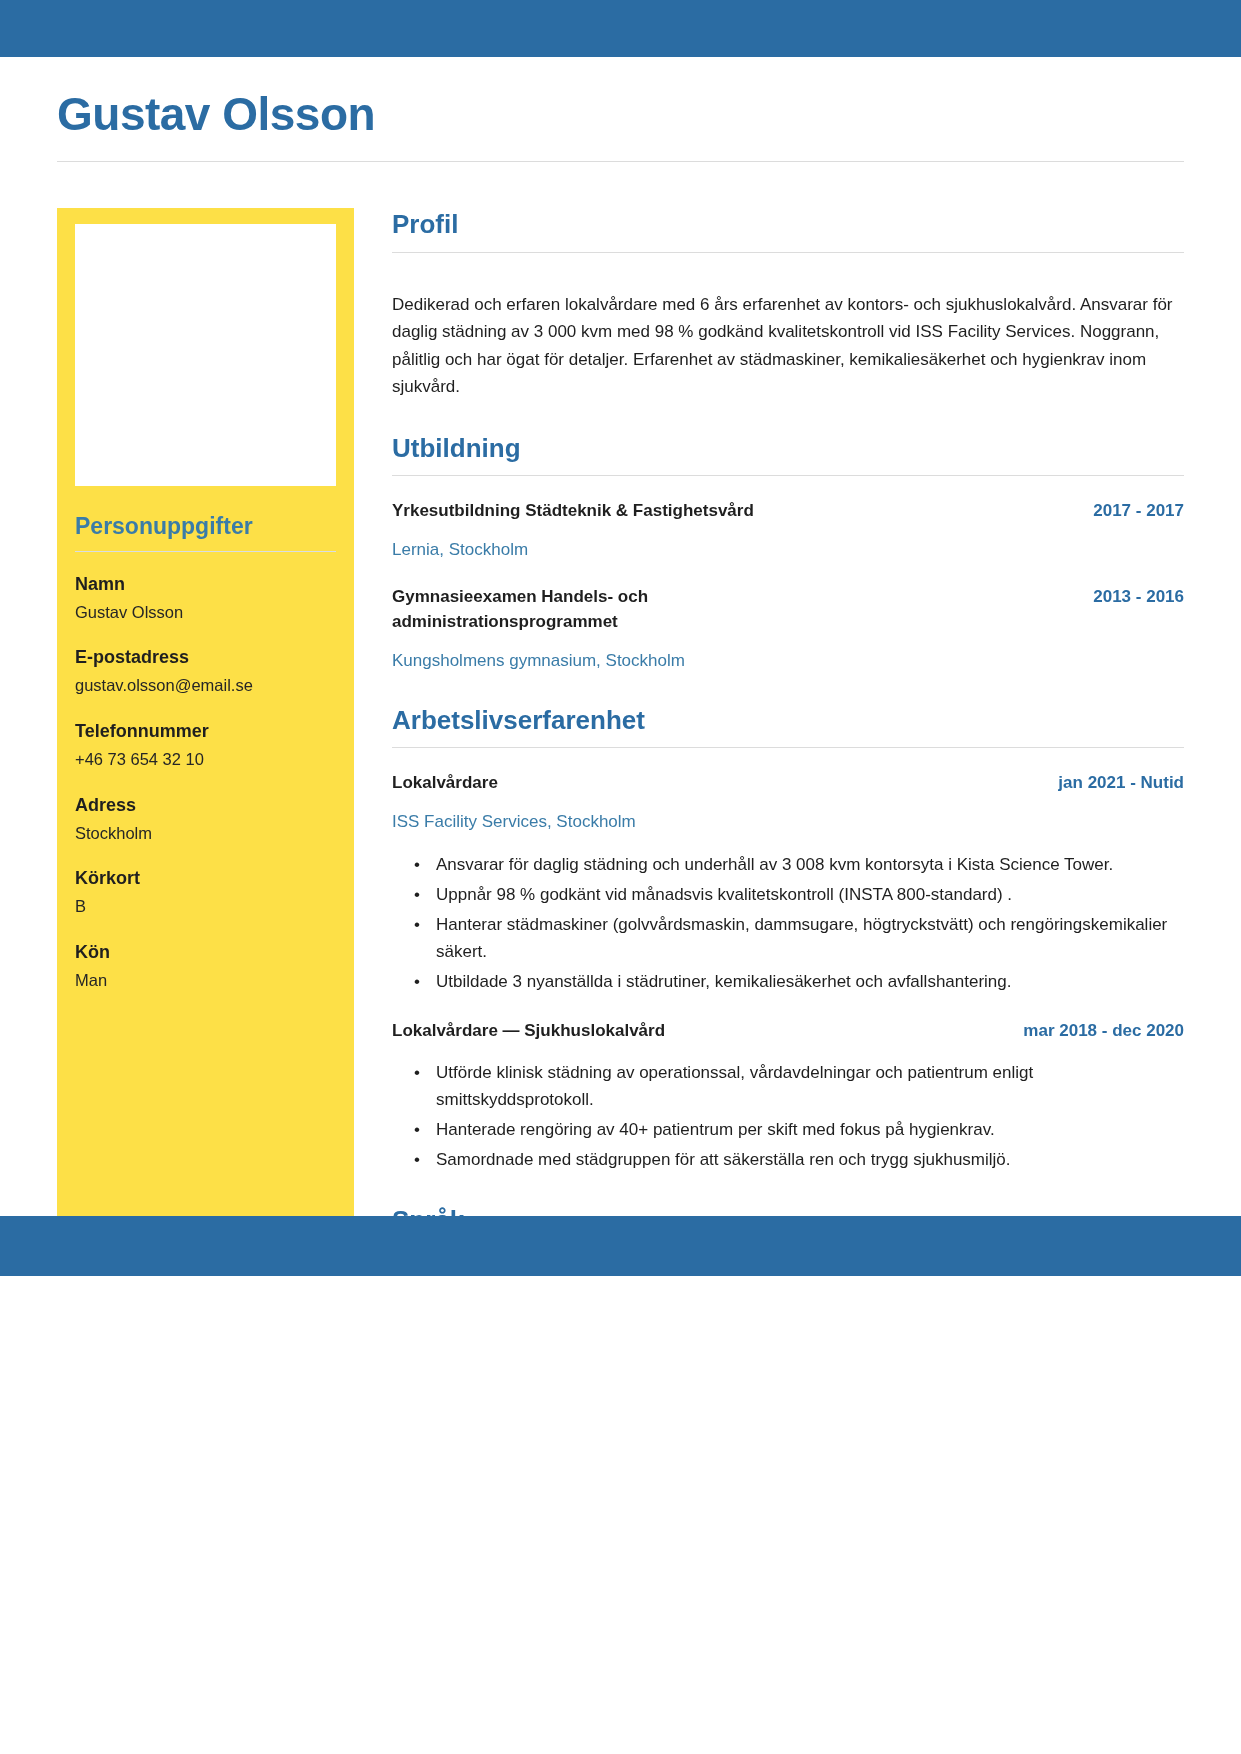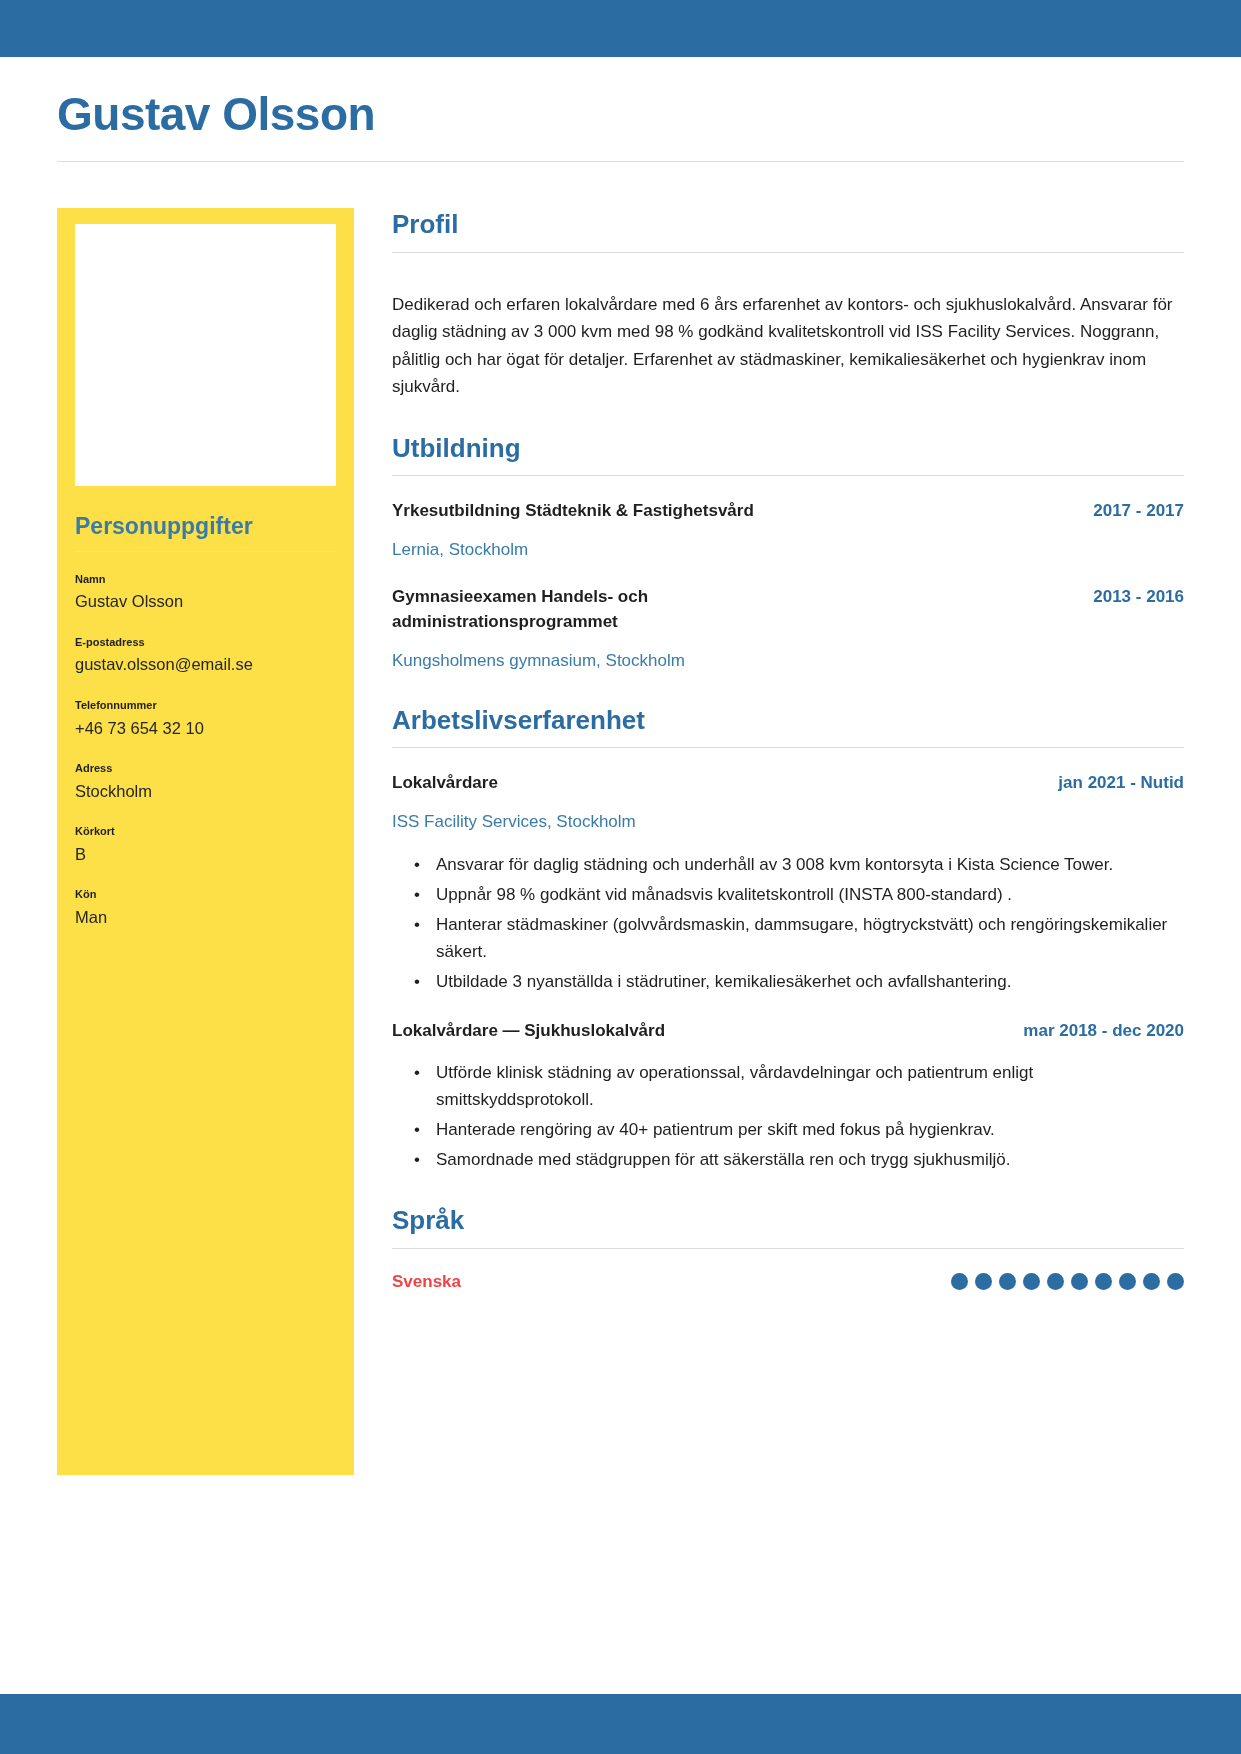--- a/index.html
+++ b/index.html
@@ -6,21 +6,21 @@
   html, body {
     width: 1241px;
     height: 1754px;
     background: #ffffff;
     font-family: "Liberation Sans", sans-serif;
     -webkit-font-smoothing: antialiased;
   }
   .page {
     position: relative;
     width: 1241px;
-    height: 1754px;
+    height: 1276px;
     background: #ffffff;
     overflow: hidden;
   }
   .topbar {
     position: absolute;
     top: 0; left: 0;
     width: 1241px;
     height: 57px;
     background: #2b6ca3;
   }
@@ -83,21 +83,21 @@
     line-height: 1.3;
   }
   .side-rule {
     margin: 9px 18px 0 18px;
     border-bottom: 1px solid #d8dde4;
   }
   .side-field {
     margin: 19px 18px 0 18px;
   }
   .side-label {
-    font-size: 11px;
+    font-size: 18px;
     font-weight: bold;
     color: #1f1f1f;
     line-height: 1.5;
   }
   .side-value {
     font-size: 16.5px;
     color: #262626;
     line-height: 1.55;
     margin-top: 2px;
     word-break: break-word;

